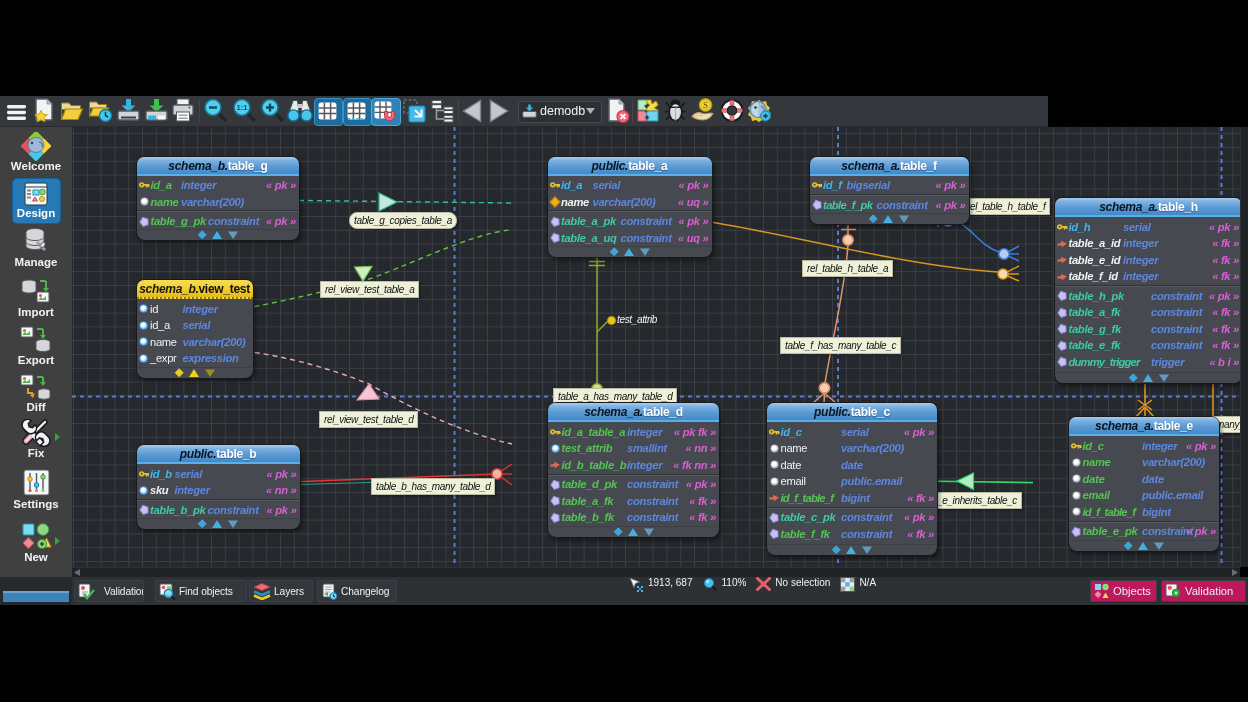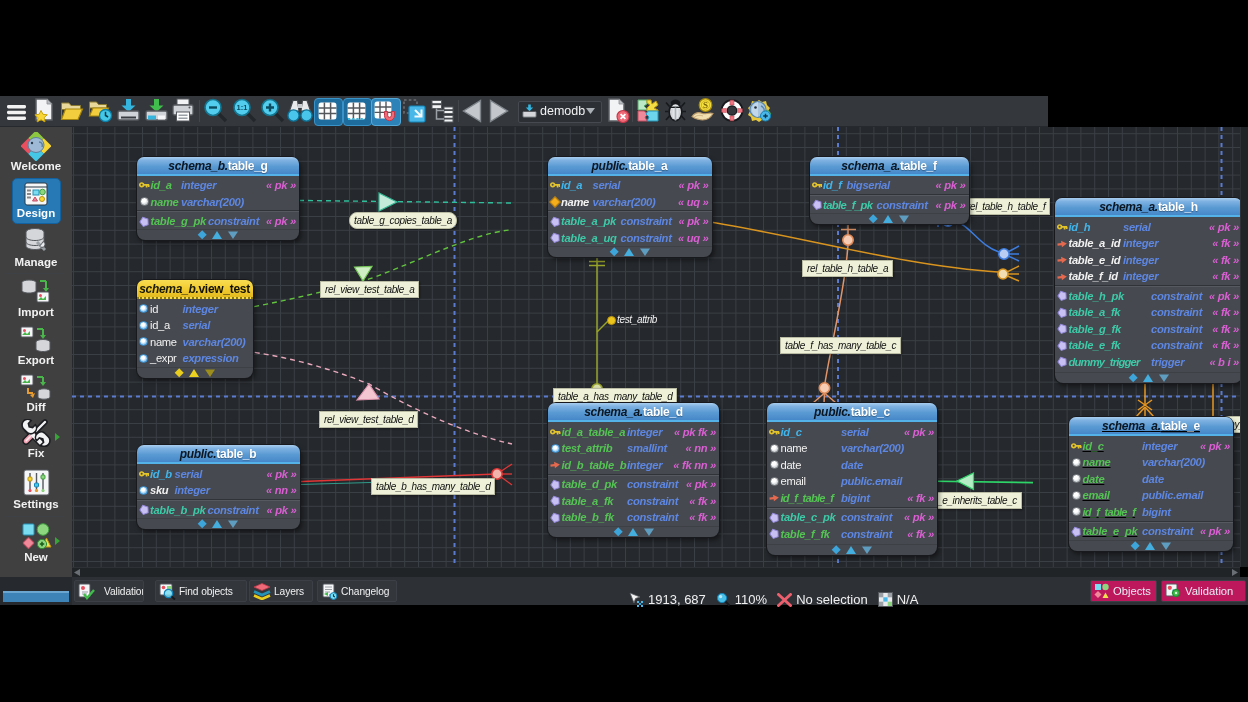--- a/index.html
+++ b/index.html
@@ -18,21 +18,21 @@
   #canvas{position:absolute;left:72px;top:127px;width:1168px;height:440px;background:#25282c;overflow:hidden;}
   #vscroll{position:absolute;left:1240px;top:127px;width:8px;height:440px;background:#212427;border-left:1px solid #2e3135;}
   #hscroll{position:absolute;left:72px;top:567px;width:1168px;height:10px;background:#212427;border-top:1px solid #2e3135;}
   
   #statusbar{position:absolute;left:72px;top:577px;width:1176px;height:28px;background:#2d3136;}
   #sidebase{position:absolute;left:0;top:577px;width:72px;height:28px;background:#26292e;}
   .stab{position:absolute;top:580px;height:22px;background:#33373c;border:1px solid #3c4046;border-radius:2px;
     color:#f0f0f0;font-size:10.2px;letter-spacing:-0.1px;display:flex;align-items:center;box-sizing:border-box;padding:0 4px 0 3px;white-space:nowrap;overflow:hidden;}
   .sbtn{position:absolute;top:580px;height:22px;background:#be185d;border:1px solid #3c4046;border-radius:2px;
     color:#e8eef5;font-size:11.2px;display:flex;align-items:center;box-sizing:border-box;padding:0 4px 0 3px;white-space:nowrap;overflow:hidden;}
-  .stxt{position:absolute;top:577px;height:45px;display:flex;align-items:center;color:#f0f0f0;font-size:13px;}
+  .stxt{position:absolute;top:577px;height:45px;display:flex;color:#f0f0f0;font-size:10px;}
   .stab svg,.sbtn svg,.stxt svg{flex:none;}
   
   .tbl{position:absolute;border-radius:8px;background:#46494f;box-shadow:0 0 0 1px #17191c, 2px 3px 5px rgba(0,0,0,.5);margin-left:36px;}
   .hd{height:16px;border-radius:7px 7px 0 0;text-align:center;line-height:16px;font-size:12px;letter-spacing:-0.3px;padding-top:1px;
       background:linear-gradient(180deg,#a9cdee 0%,#7fb2e2 20%,#5b9bd3 55%,#4687c9 100%);border-bottom:2px solid #55b2e8;}
   .hd .sch{font-style:italic;font-weight:bold;color:#0a1622;}
   .hd .nm{font-weight:bold;color:#ffffff;text-shadow:0 1px 1px rgba(0,0,0,.35);}
   .rows{padding-top:1.5px;}
   .row{height:16.55px;display:flex;align-items:center;position:relative;font-size:11.2px;font-weight:bold;font-style:italic;letter-spacing:-0.3px;}
   .row .ic{width:10.5px;margin-left:2px;flex:0 0 10.5px;display:flex;justify-content:center;}
@@ -930,21 +930,21 @@
       </div>
       <div class="ft">
           <svg width="42" height="10" viewBox="0 0 42 10">
             <rect x="2" y="1.5" width="6.4" height="6.4" transform="rotate(45 5.2 4.7)" fill="#3da5da"></rect>
             <path d="M15 9 L20 1 L25 9z" fill="#44aede"></path>
             <path d="M31 1.5 L41 1.5 L36 9z" fill="#5e9cc0"></path>
           </svg>
         </div>
     </div>
 
-    <div class="tbl" style="left:961px;top:290px;width:164px;text-decoration:underline;">
+    <div class="tbl" style="left:961px;top:290px;width:150px;">
       <div class="hd"><span class="sch">schema_a.</span><span class="nm">table_e</span></div>
       <div class="rows">
         <div class="row">
             <span class="ic">
               <svg width="13" height="12" viewBox="0 0 13 12">
                 <g stroke="#e3c32a" fill="none" stroke-width="2.1">
                   <circle cx="3.3" cy="5.8" r="2.3"></circle>
                   <path d="M5.8 5.8h6.7M9.4 5.8v3.4M12 5.8v2.6"></path>
                 </g>
               </svg>

